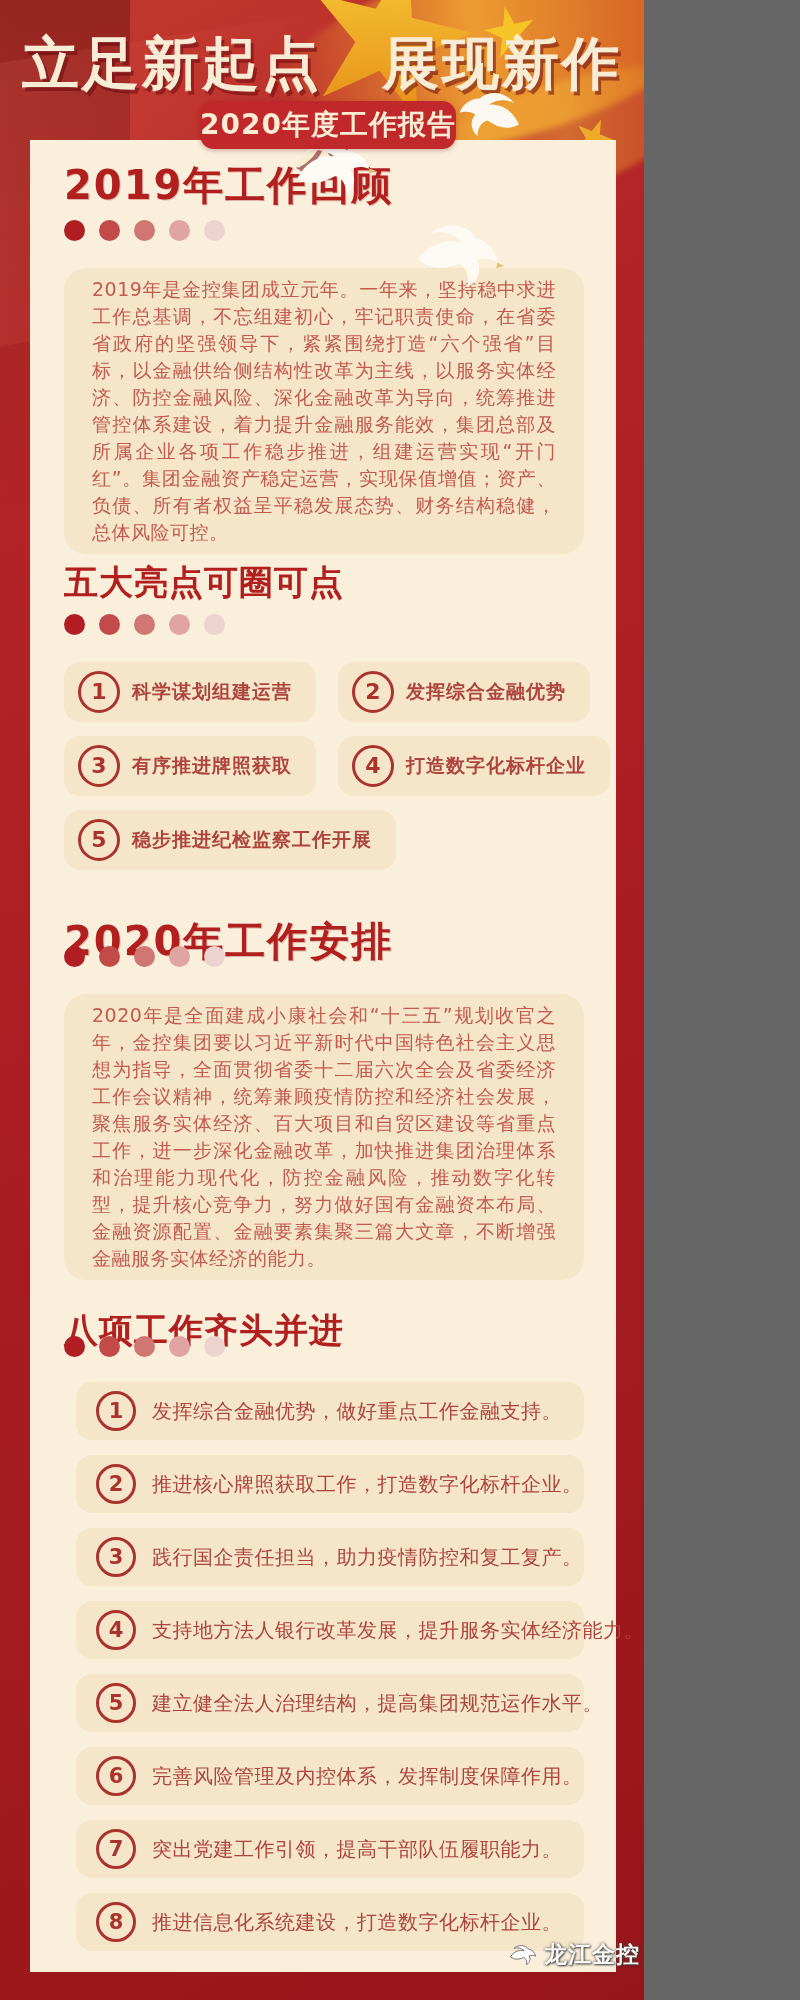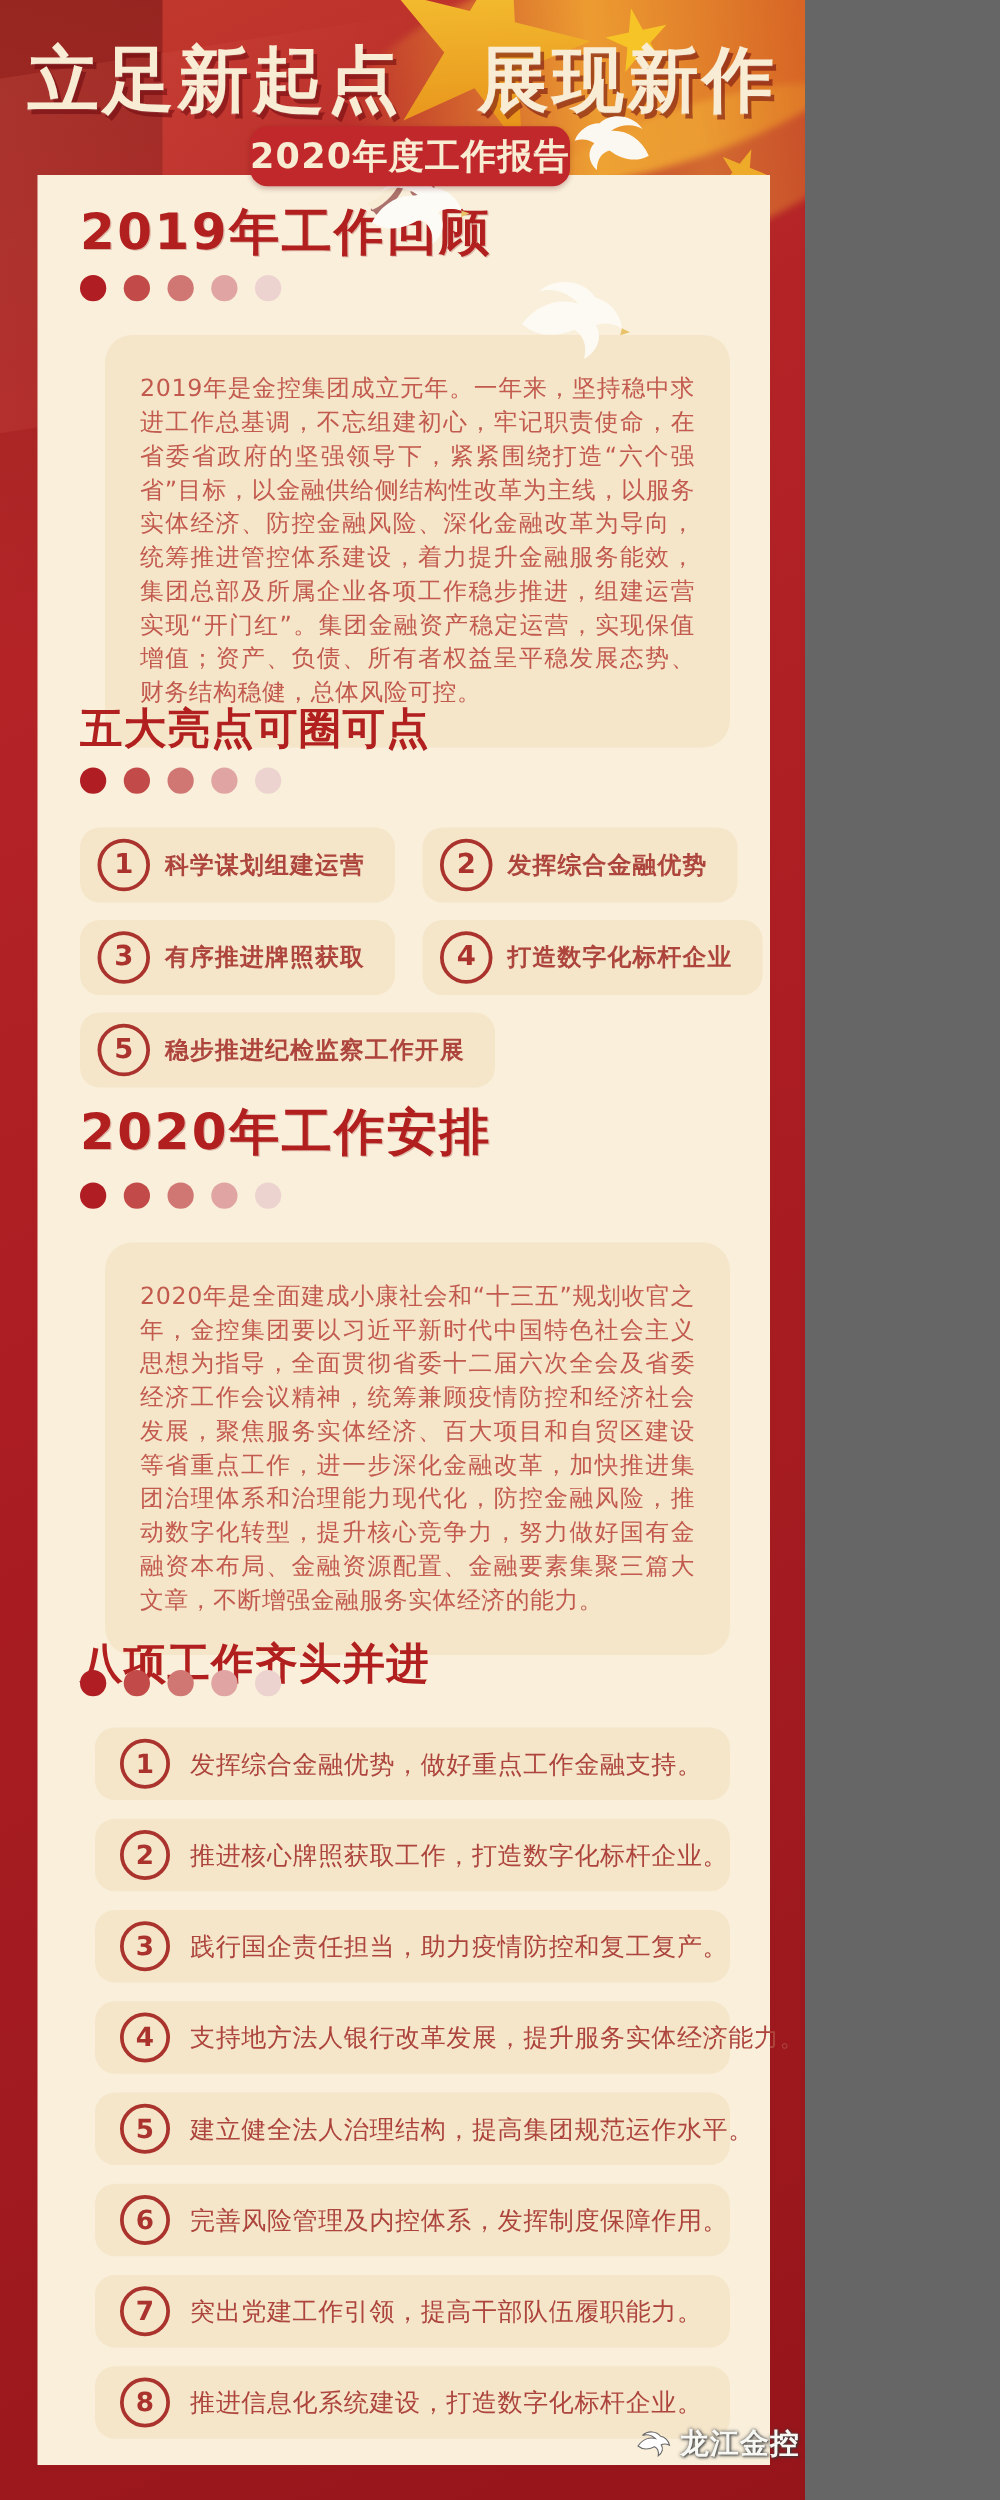--- a/index.html
+++ b/index.html
@@ -30,45 +30,45 @@
   .dove-c{right:138px;top:218px;width:96px;height:76px;transform:rotate(4deg);}
   
   .main-title{
     position:absolute;z-index:4;left:0;top:26px;width:100%;margin:0;text-align:center;
     font-size:57px;font-weight:900;letter-spacing:3px;color:var(--title-cream,#f8ecd4);
     text-shadow:3px 4px 0 rgba(110,10,14,.55),0 1px 0 rgba(255,255,255,.25);
   }
   .badge{
     position:absolute;z-index:6;left:200px;top:101px;width:256px;height:48px;
     background:var(--badge-red,#c0282c);border-radius:14px;
-    display:flex;align-items:center;justify-content:flex-start;
+    display:flex;align-items:center;justify-content:flex-end;
     box-shadow:0 2px 4px rgba(90,8,10,.25);
   }
   .badge span{color:#f8ecd2;font-size:28px;font-weight:bold;letter-spacing:1px;}
   
   .panel{position:absolute;z-index:2;left:30px;right:28px;top:140px;bottom:28px;
     background:var(--panel-bg,#f9efdb);}
   .panel > *{position:absolute;left:34px;right:32px;}
   .display-heading{
     margin:0;font-size:40px;font-weight:700;letter-spacing:2px;
     color:var(--heading-red,#b1201f);text-shadow:1px 1px 0 rgba(140,20,20,.25);
   }
   .sub-heading{margin:0;font-size:34px;font-weight:900;letter-spacing:1px;color:var(--heading-red,#b1201f);}
   .h-2019{top:18px;} .dots-1{top:80px;}
   .card-1{top:128px;}
   .h-highlights{top:420px;} .dots-2{top:474px;}
   .row-1{top:522px;} .row-2{top:596px;} .row-3{top:670px;}
-  .h-2020{top:738px;} .dots-3{top:806px;}
+  .h-2020{top:774px;} .dots-3{top:806px;}
   .card-2{top:854px;}
   .h-tasks{top:1168px;} .dots-4{top:1196px;}
   .task-list{top:1242px;}
   .dots{display:flex;gap:14px;}
   .dot{display:block;width:21px;height:21px;border-radius:50%;background:#c24a48;}
   .card{
-    background:var(--card-bg,#f5e6ca);border-radius:22px;padding:30px 28px;min-height:210px;margin-left:20px;
+    background:var(--card-bg,#f5e6ca);border-radius:22px;padding:8px 28px;min-height:210px;
   }
   .card p{
     margin:0;color:var(--body-red,#c25a4e);font-size:19px;line-height:27px;
     text-align:justify;letter-spacing:.5px;
   }
   .num-circle{
     flex:0 0 auto;width:36px;height:36px;border:3px solid #ab332e;border-radius:50%;
     display:flex;align-items:center;justify-content:center;
     color:#ab332e;font-size:22px;font-weight:600;line-height:1;
   }

